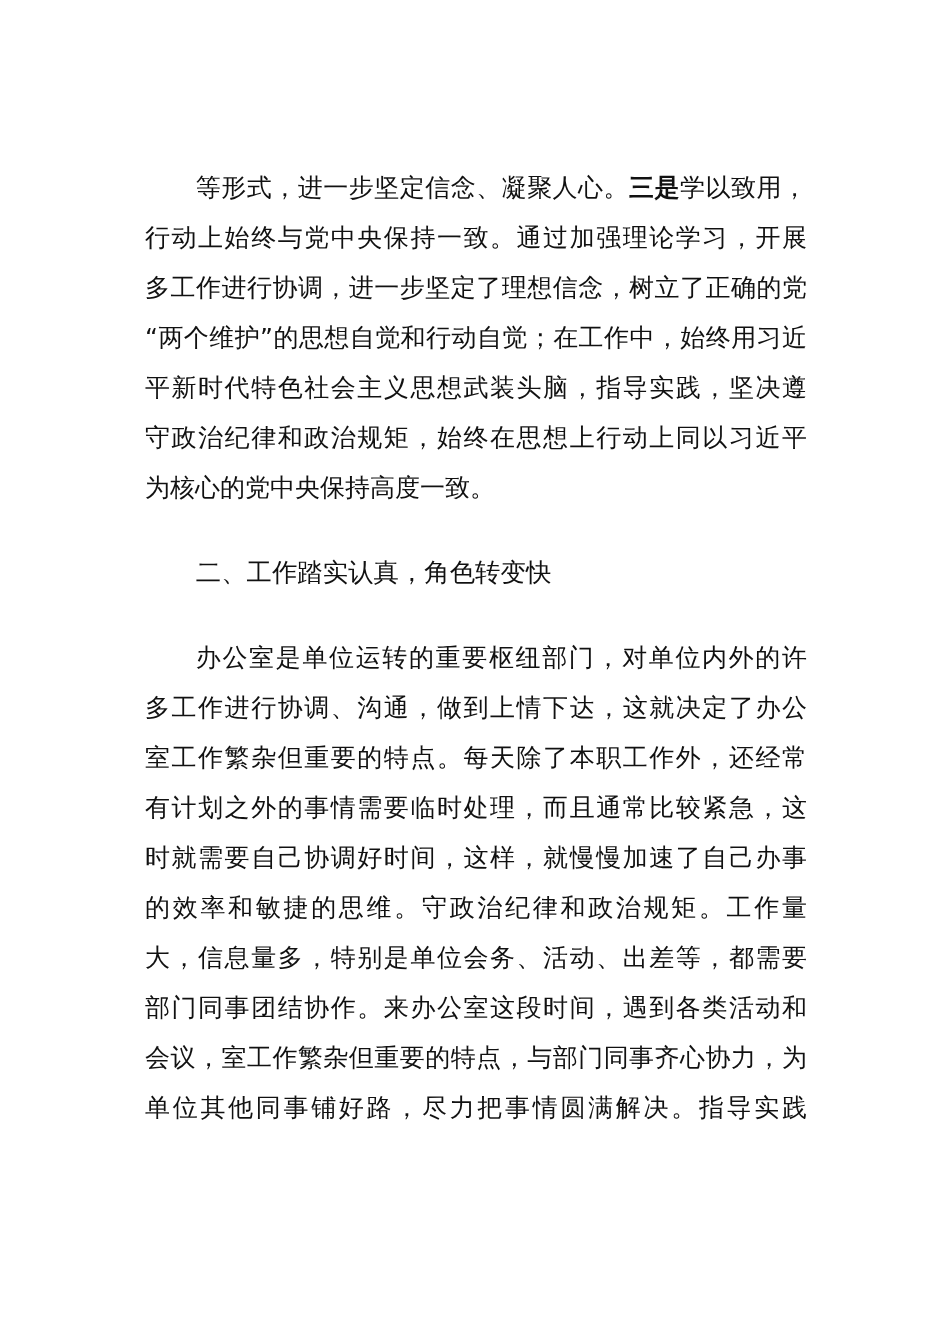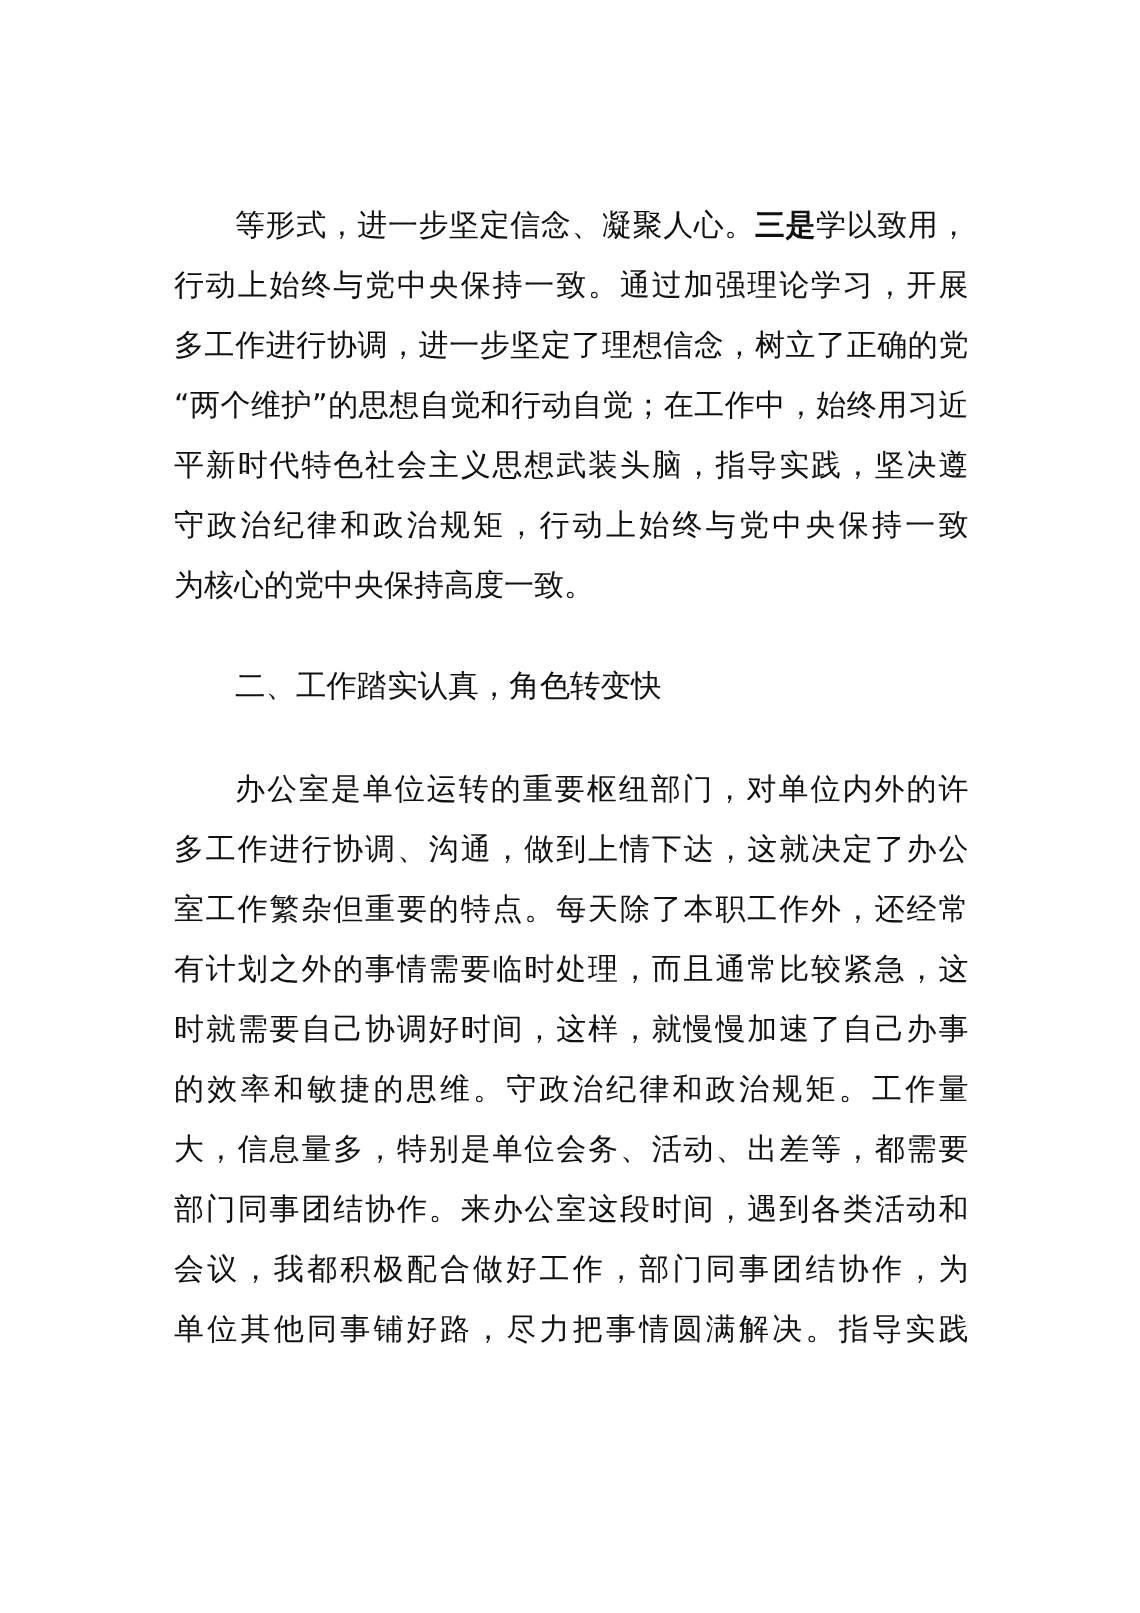--- a/index.html
+++ b/index.html
@@ -59,32 +59,32 @@
 <body>
 
 <div class="page">
 
   <p class="para indent">
     <span class="line"><span>等形式，进一步坚定信念、凝聚人心。</span><span class="bold">三是</span><span>学以致用，</span></span>
     <span class="line" style="text-indent:0">行动上始终与党中央保持一致。通过加强理论学习，开展</span>
     <span class="line" style="text-indent:0">多工作进行协调，进一步坚定了理想信念，树立了正确的党</span>
     <span class="line" style="text-indent:0">“两个维护”的思想自觉和行动自觉；在工作中，始终用习近</span>
     <span class="line" style="text-indent:0">平新时代特色社会主义思想武装头脑，指导实践，坚决遵</span>
-    <span class="line" style="text-indent:0">守政治纪律和政治规矩，行动上始终与党中央保持一致</span>
+    <span class="line" style="text-indent:0">守政治纪律和政治规矩，始终在思想上行动上同以习近平</span>
     <span class="line last" style="text-indent:0">为核心的党中央保持高度一致。</span>
   </p>
 
   <h2 class="heading" style="font-weight:normal;">二、工作踏实认真，角色转变快</h2>
 
   <p class="para indent">
     <span class="line">办公室是单位运转的重要枢纽部门，对单位内外的许</span>
     <span class="line" style="text-indent:0">多工作进行协调、沟通，做到上情下达，这就决定了办公</span>
     <span class="line" style="text-indent:0">室工作繁杂但重要的特点。每天除了本职工作外，还经常</span>
     <span class="line" style="text-indent:0">有计划之外的事情需要临时处理，而且通常比较紧急，这</span>
     <span class="line" style="text-indent:0">时就需要自己协调好时间，这样，就慢慢加速了自己办事</span>
     <span class="line" style="text-indent:0">的效率和敏捷的思维。守政治纪律和政治规矩。工作量</span>
     <span class="line" style="text-indent:0">大，信息量多，特别是单位会务、活动、出差等，都需要</span>
     <span class="line" style="text-indent:0">部门同事团结协作。来办公室这段时间，遇到各类活动和</span>
-    <span class="line" style="text-indent:0">会议，我都积极配合做好工作，部门同事团结协作，为</span>
+    <span class="line" style="text-indent:0">会议，室工作繁杂但重要的特点，与部门同事齐心协力，为</span>
     <span class="line" style="text-indent:0">单位其他同事铺好路，尽力把事情圆满解决。指导实践</span>
   </p>
 
 </div>
 
 </body></html>

